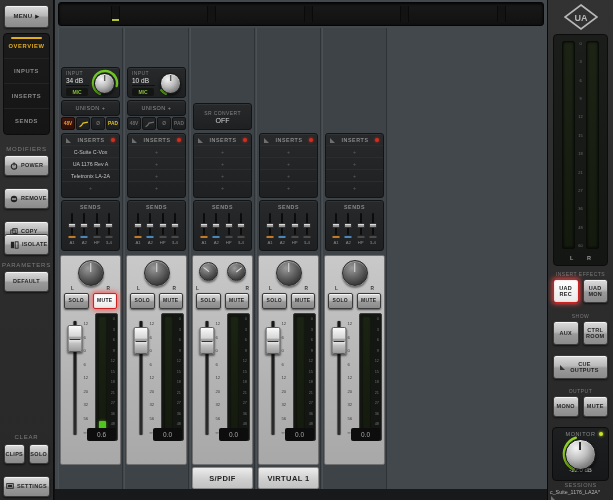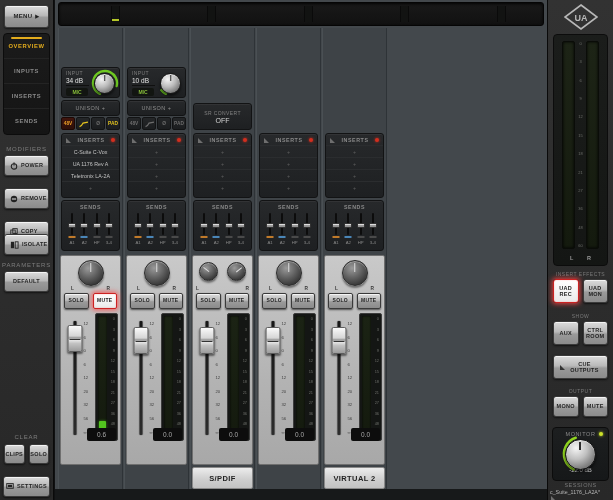--- a/index.html
+++ b/index.html
@@ -696,20 +696,21 @@
                   <span>21</span>
                   <span>27</span>
                   <span>36</span>
                   <span>48</span>
                   <span>60</span>
                 </div>
             </div>
           </div>
           <div class="vbox">0.0</div>
         </div>
+        <div class="namebar">VIRTUAL 1</div>
       </div>
 
       <div class="strip" style="left:264px">
         <div class="panel insertsp">
           <div class="ph">
             <span class="fold"></span>
             <span class="phl">INSERTS</span>
             <span class="reddot"></span>
           </div>
           <div class="ins-list">
@@ -791,21 +792,20 @@
                   <span>21</span>
                   <span>27</span>
                   <span>36</span>
                   <span>48</span>
                   <span>60</span>
                 </div>
             </div>
           </div>
           <div class="vbox">0.0</div>
         </div>
-        <div class="namebar">VIRTUAL 2</div>
       </div>
 
     </div>
   </div>
 
   <div class="sb-right">
     <div class="ualogo">
       <svg width="34" height="26" viewBox="0 0 34 26">
         <polygon points="17,1 33,13 17,25 1,13" fill="none" stroke="#b8b8b8" stroke-width="1.6"></polygon>
         <text x="17" y="16.5" text-anchor="middle" font-size="9" fill="#b8b8b8" font-family="Liberation Sans, sans-serif" font-weight="bold">UA</text>

